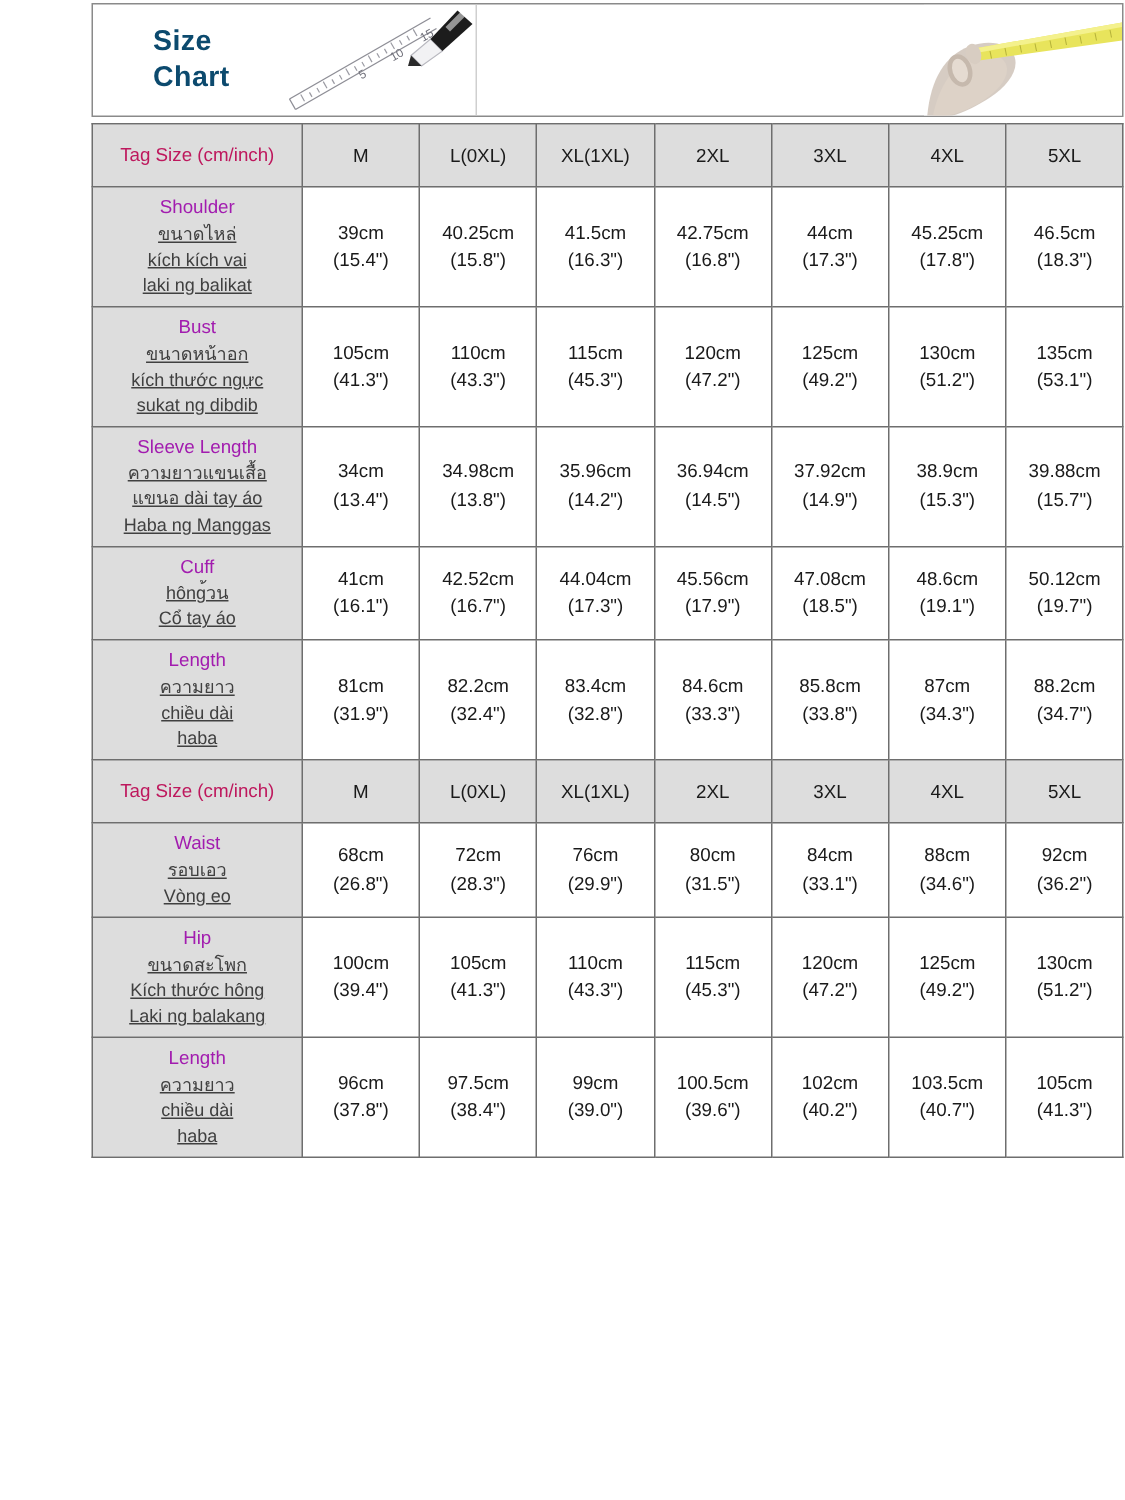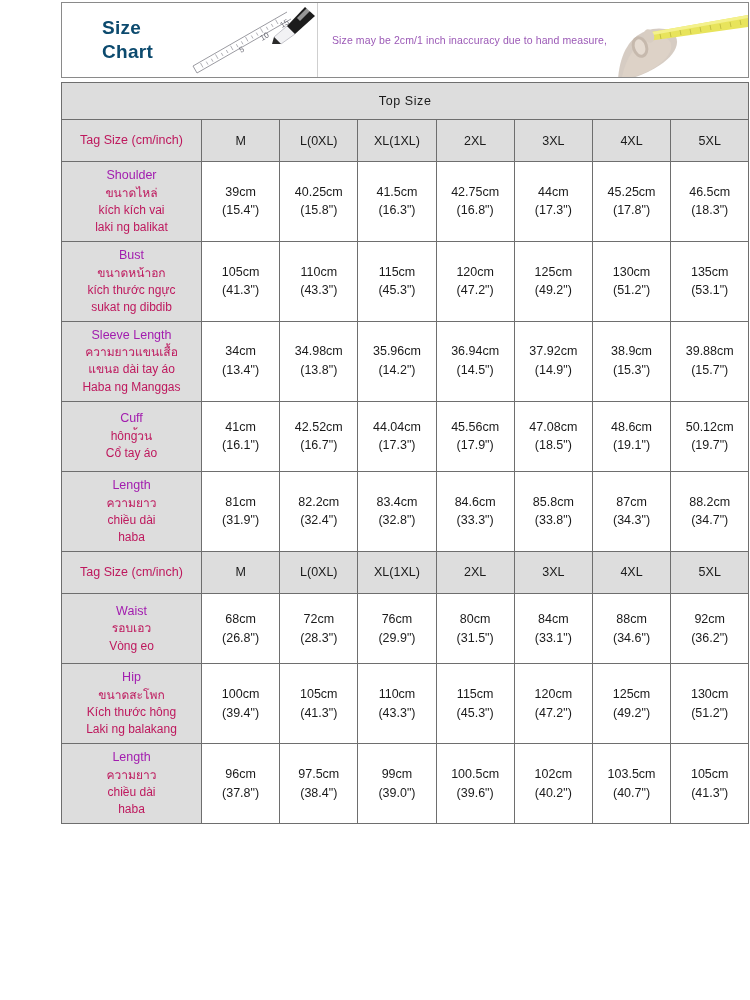--- a/index.html
+++ b/index.html
@@ -133,29 +133,30 @@
     font-size: 12px;
   }
 
   .label-en {
     color: #a21caf;
     font-size: 12.5px;
     display: block;
   }
 
   .label-sub {
-    color: #be185d;
+    color: #404040;
     display: block;
     font-size: 12px;
+    text-decoration: underline;
   }
 
   td.data-cell {
     background: #ffffff;
     line-height: 1.5;
-    padding: 16px 1px;
+    padding: 4px 1px;
     font-size: 12.5px;
   }
 
   .cm-val { display: block; }
   .in-val { display: block; }
 
   td.package-cell {
     background: #dddddd;
     text-align: left;
     padding: 7px 8px 8px 8px;
@@ -206,21 +207,20 @@
         <text x="103" y="25" fill="#70707a" font-size="8" transform="rotate(-30 103 25)" font-family="Liberation Sans, sans-serif">15</text>
         <g>
           <path d="M95 34 L108 23 L116 31 L102 41 Z" fill="#f2f2f4" stroke="#b8b8bf" stroke-width="0.8"></path>
           <path d="M108 23 L126 4 L136 13 L116 31 Z" fill="#1c1c1c"></path>
           <path d="M118 15 L128 5 L131 8 L121 18 Z" fill="#fafafa" opacity="0.55"></path>
           <path d="M95 34 L102 41 L93 41 Z" fill="#2a2a2a"></path>
         </g>
       </svg>
     </div>
     <div class="banner-right">
-      <div class="notice-line">Size may be 2cm/1 inch inaccuracy due to hand measure,</div>
       <svg class="hand-art" viewBox="0 0 132 76">
         <rect x="0" y="0" width="132" height="76" fill="#ffffff"></rect>
         <path d="M2 76 C4 50 14 34 30 28 C44 23 56 26 60 34 C64 43 56 54 44 62 C32 70 18 76 8 76 Z" fill="#cfc3b8" opacity="0.85"></path>
         <path d="M6 74 C10 54 20 40 33 35 C44 31 53 34 55 41 C57 49 49 58 38 65 C28 71 16 75 8 75 Z" fill="#ddd2c7"></path>
         <ellipse cx="24" cy="44" rx="8" ry="11" fill="#c6b9ad" transform="rotate(-18 24 44)"></ellipse>
         <ellipse cx="24" cy="44" rx="5" ry="8" fill="#e5dbd1" transform="rotate(-18 24 44)"></ellipse>
         <path d="M30 30 L132 12 L132 24 L32 38 Z" fill="#e8e45c"></path>
         <path d="M30 30 L132 12 L132 15 L31 33 Z" fill="#f4f18d"></path>
         <g stroke="#b5b23a" stroke-width="0.7">
           <line x1="44" y1="31" x2="45" y2="36"></line>
@@ -245,23 +245,20 @@
         <col class="col-data">
         <col class="col-data">
       <col class="col-data">
         <col class="col-data">
         <col class="col-data">
         <col class="col-data">
     </colgroup>
     <tbody>
 
       <tr>
-        <td class="section-head" colspan="8">Top  Size</td>
-      </tr>
-      <tr>
         <td class="tag-head label-cell">Tag Size (cm/inch)</td>
         <td class="tag-head">M</td>
         <td class="tag-head">L(0XL)</td>
         <td class="tag-head">XL(1XL)</td>
         <td class="tag-head">2XL</td>
         <td class="tag-head">3XL</td>
         <td class="tag-head">4XL</td>
         <td class="tag-head">5XL</td>
       </tr>
 

